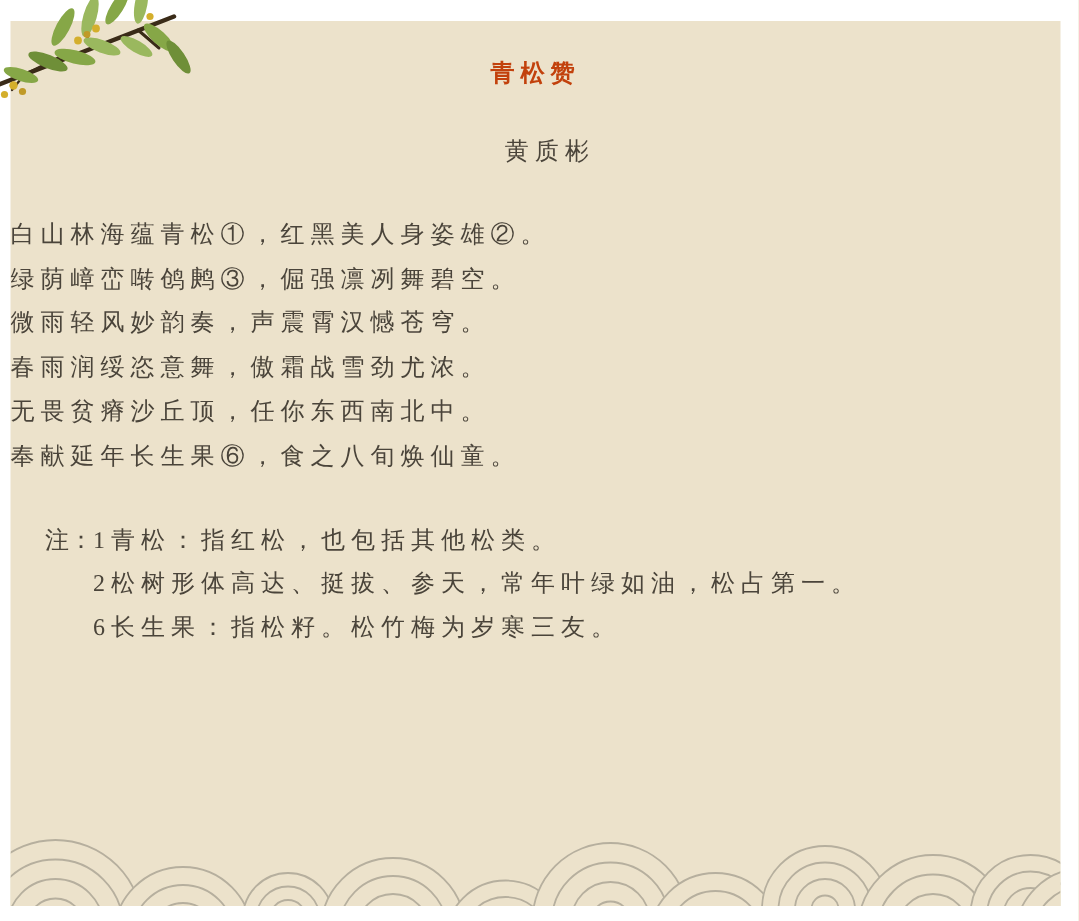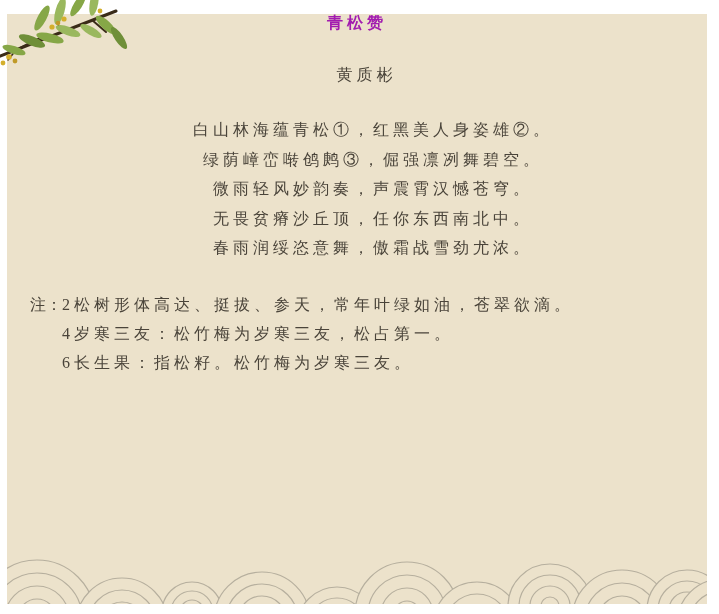--- a/index.html
+++ b/index.html
@@ -7,28 +7,28 @@
     width:719px;height:614px;background:#ffffff;position:relative;overflow:hidden;
     font-family:"Liberation Serif","DejaVu Serif",serif;
     color:var(--c-text,#4a443a);
   }
   .page{
     position:absolute;left:7px;top:14px;width:700px;height:590px;
     background:var(--c-page,#ece2cb);overflow:hidden;
   }
   .content{position:relative;z-index:2;}
   .title{
-    text-align:center;font-weight:bold;
-    font-size:16px;line-height:18px;letter-spacing:4px;color:#a21caf;
+    padding-top:27px;text-align:center;font-weight:bold;
+    font-size:16px;line-height:18px;letter-spacing:4px;color:#c2410c;
   }
   .author{
     margin-top:34px;text-align:center;
     font-size:16px;line-height:18px;letter-spacing:4px;padding-left:19px;
   }
-  .poem{margin-top:31px;text-align:center;padding-left:32px;}
+  .poem{margin-top:31px;text-align:left;}
   .poem-line{font-size:16px;line-height:29.5px;letter-spacing:4px;white-space:nowrap;}
   .notes{margin-top:27px;position:relative;padding-left:55px;}
   .notes-label{
     position:absolute;left:23px;top:0;
     font-size:16px;line-height:29px;letter-spacing:0;
   }
   .note-item{font-size:16px;line-height:29px;letter-spacing:4px;white-space:nowrap;}
   .clouds{position:absolute;left:0;bottom:0;width:700px;height:52px;z-index:1;}
   .cloud{fill:var(--c-page,#ece2cb);stroke:var(--c-cloud,#b6af9e);stroke-width:1.2;}
   .branch-svg{position:absolute;left:-6px;top:-2px;width:175px;height:115px;z-index:3;pointer-events:none;}
@@ -89,28 +89,29 @@
   </svg>
 
   <div class="content">
     <div class="title">青松赞</div>
     <div class="author">黄质彬</div>
 
     <div class="poem">
       <div class="poem-line">白山林海蕴青松①，红黑美人身姿雄②。</div>
       <div class="poem-line">绿荫嶂峦啭鸧鹒③，倔强凛冽舞碧空。</div>
       <div class="poem-line">微雨轻风妙韵奏，声震霄汉憾苍穹。</div>
+      <div class="poem-line">春雨润绥恣意舞，傲霜战雪劲尤浓。</div>
       <div class="poem-line">无畏贫瘠沙丘顶，任你东西南北中。</div>
-      <div class="poem-line">春雨润绥恣意舞，傲霜战雪劲尤浓。</div>
+      <div class="poem-line">奉献延年长生果⑥，食之八旬焕仙童。</div>
     </div>
 
     <div class="notes">
       <span class="notes-label">注：</span>
-      <div class="note-item">2松树形体高达、挺拔、参天，常年叶绿如油，苍翠欲滴。</div>
-      <div class="note-item">4岁寒三友：松竹梅为岁寒三友，松占第一。</div>
+      <div class="note-item">1青松：指红松，也包括其他松类。</div>
+      <div class="note-item">2松树形体高达、挺拔、参天，常年叶绿如油，松占第一。</div>
       <div class="note-item">6长生果：指松籽。松竹梅为岁寒三友。</div>
     </div>
   </div>
 </div>
 
 <svg class="branch-svg" viewBox="0 0 175 115" aria-hidden="true">
   <path class="stem" d="M -4 62 L 122 13" stroke-width="3"></path>
   <path class="stem" d="M 46 40 L 22 52" stroke-width="2"></path>
   <path class="stem" d="M 22 52 L 14 62" stroke-width="1.5"></path>
   <path class="stem" d="M 98 22 L 112 34" stroke-width="2"></path>

